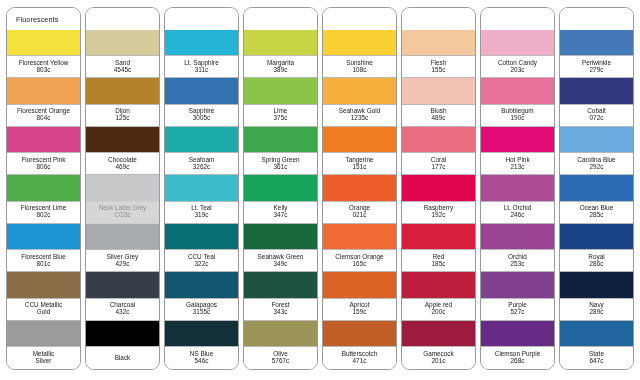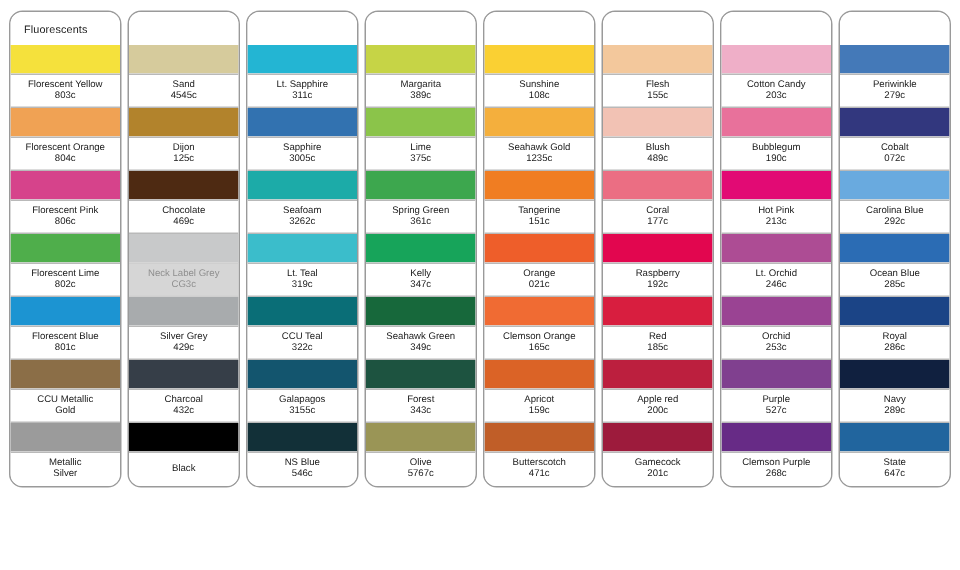--- a/index.html
+++ b/index.html
@@ -14,21 +14,21 @@
     width: 640px; height: 380px;
     display: flex;
     flex-direction: row;
     align-items: flex-start;
     padding: 7px 6px 10px 6px;
     gap: 4px;
     background: #ffffff;
   }
   .column {
     flex: 1 1 0;
-    height: 318px;
+    height: 363px;
     background: #ffffff;
     border: 1px solid #9a9a9a;
     border-radius: 9px;
     overflow: hidden;
     display: flex;
     flex-direction: column;
   }
   .col-header {
     height: 22px;
     flex: 0 0 22px;

